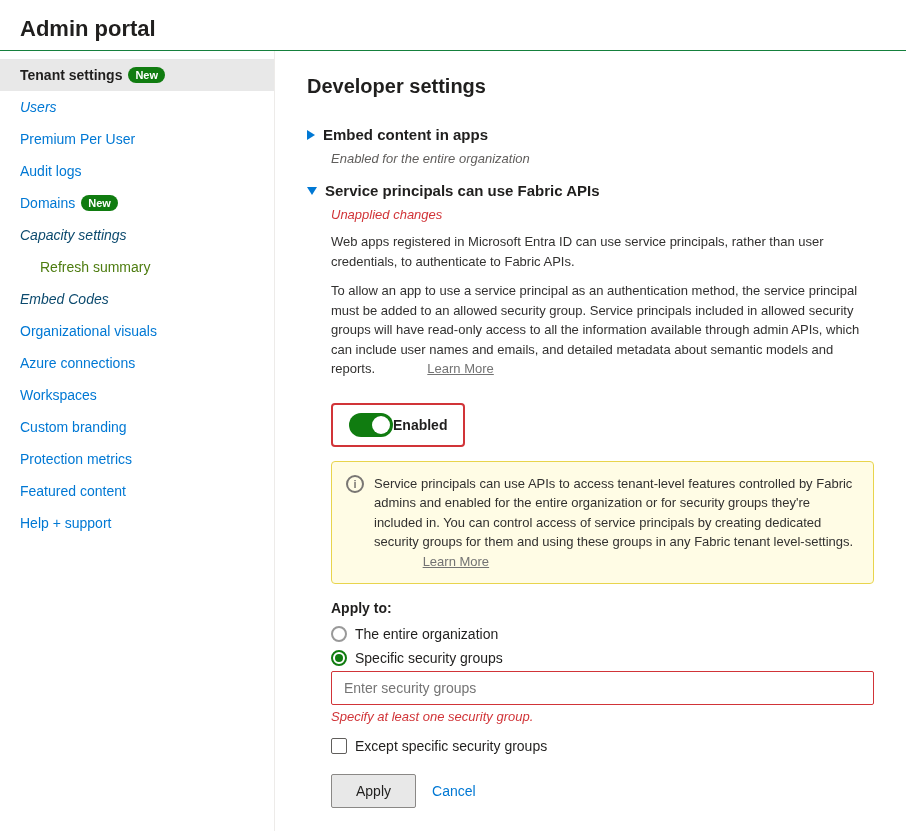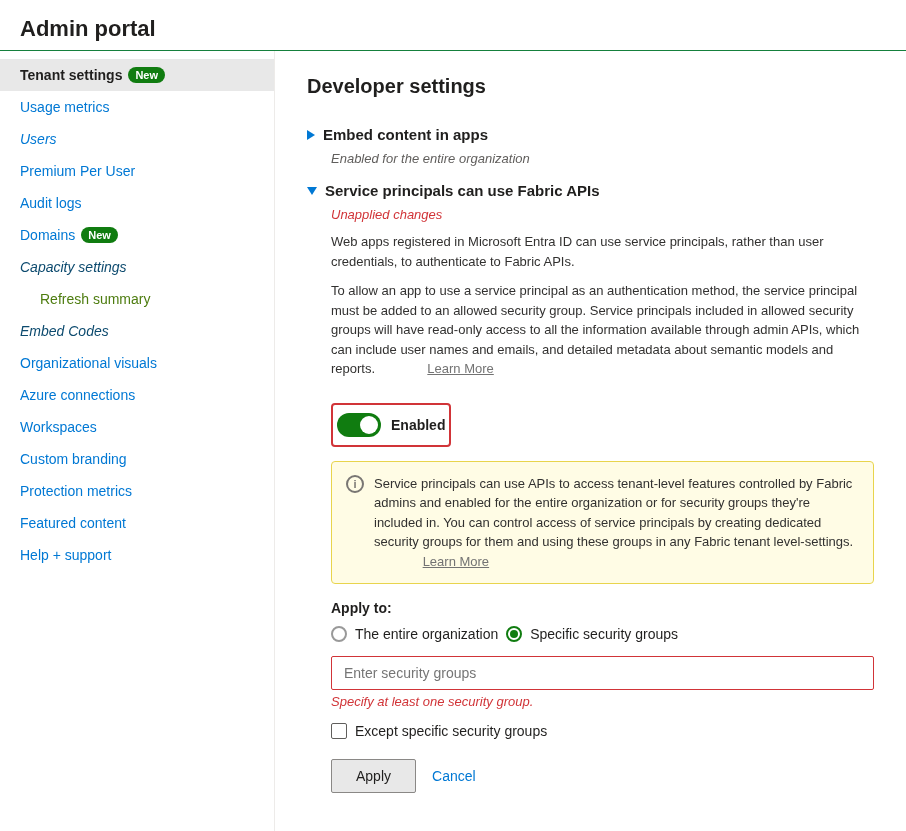--- a/index.html
+++ b/index.html
@@ -140,25 +140,24 @@
       margin-bottom: 10px;
       max-width: 560px;
     }
 
     .link { color: #737373; text-decoration: underline; cursor: pointer; margin-left: 45px; }
 
     
     .toggle-row {
       display: flex;
       align-items: center;
-      gap: 10px;
       margin: 14px 0;
       border: 2px solid #d13438;
       border-radius: 4px;
-      padding: 8px 4px;
+      padding: 8px 16px;
       display: inline-flex;
     }
 
     .toggle-switch {
       position: relative;
       width: 44px;
       height: 24px;
     }
 
     .toggle-track {
@@ -219,21 +218,21 @@
       line-height: 1.5;
     }
 
     
     .apply-to-label {
       font-size: 14px;
       font-weight: 600;
       margin-bottom: 10px;
     }
 
-    .radio-group { display: flex; flex-direction: row; gap: 8px; margin-bottom: 14px; }
+    .radio-group { display: flex; flex-direction: column; gap: 8px; margin-bottom: 5px; }
 
     .radio-row {
       display: flex;
       align-items: center;
       gap: 8px;
       font-size: 14px;
       cursor: pointer;
     }
 
     .radio-circle {
@@ -322,23 +321,20 @@
 <div class="app-container">
   <div class="page-title">Admin portal</div>
 
   <div class="main-layout">
 
     <nav class="sidebar">
 
     <div class="sidebar-item active">
           <span class="item-label">Tenant settings</span>
           <span class="badge">New</span>
-        </div>
-        <div class="sidebar-item" style="color: rgb(0, 120, 212);">
-          <span class="item-label">Usage metrics</span>
         </div>
         <div class="sidebar-item" style="color: rgb(0, 120, 212); font-style: italic;">
           <span class="item-label">Users</span>
         </div>
         <div class="sidebar-item" style="color: rgb(0, 120, 212);">
           <span class="item-label">Premium Per User</span>
         </div>
         <div class="sidebar-item" style="color: rgb(0, 120, 212);">
           <span class="item-label">Audit logs</span>
         </div>

